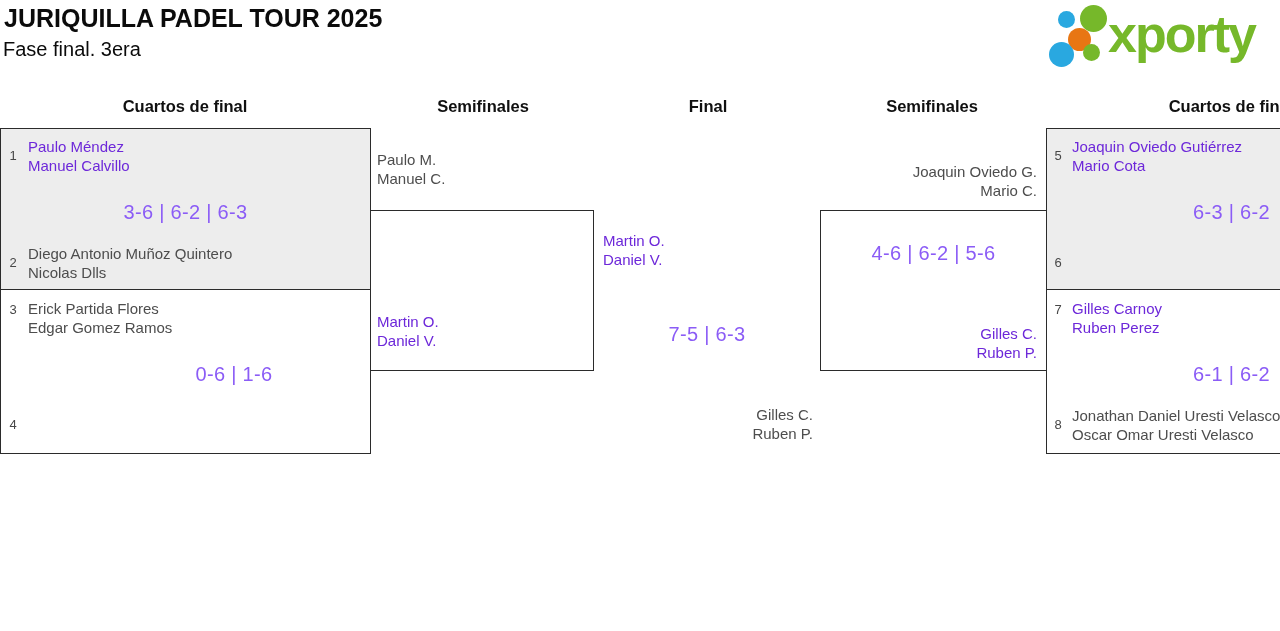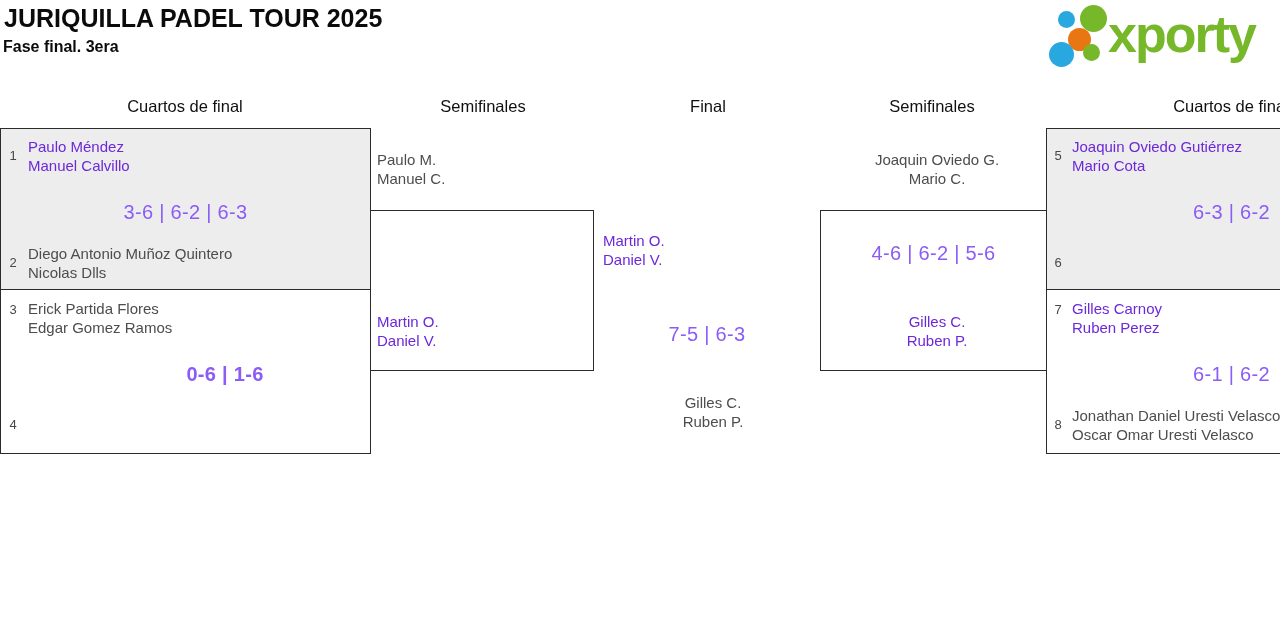--- a/index.html
+++ b/index.html
@@ -5,39 +5,39 @@
   html,body{margin:0;padding:0;background:#fff;}
   .canvas{
     position:relative;width:1280px;height:631px;overflow:hidden;background:#fff;
     font-family:"Liberation Sans","DejaVu Sans",sans-serif;
   }
   .abs{position:absolute;text-align:center;}
   .title{
     left:4px;top:4px;font-size:25px;font-weight:700;color:#0b0b0b;white-space:nowrap;
   }
   .subtitle{
-    left:3px;top:38px;font-size:16px;font-weight:700;color:#0b0b0b;white-space:nowrap;
+    left:3px;top:38px;font-size:20px;font-weight:400;color:#0b0b0b;white-space:nowrap;
   }
   .round-header{
-    top:97px;height:20px;font-size:16.5px;font-weight:400;color:#101010;
+    top:97px;height:20px;font-size:16.5px;font-weight:700;color:#101010;
     text-align:center;white-space:nowrap;
   }
   .box{
     position:absolute;border:1px solid #2b2b2b;box-sizing:border-box;background:#fff;
   }
   .box.hl{background:#ededed;}
   .seed{
     position:absolute;width:16px;text-align:center;font-size:13px;color:#474747;
   }
   .team{position:absolute;}
   .player{
     height:19px;line-height:19px;font-size:15px;color:#4d4d4d;white-space:nowrap;
   }
   .winner .player{font-weight:400;color:#6d28d9;}
-  .right-al{text-align:center;}
+  .right-al{text-align:right;margin-top:12px;}
   .score{
     position:absolute;text-align:center;font-size:20px;color:#8b5cf6;
     letter-spacing:.3px;white-space:nowrap;
   }
   
   .logo{position:absolute;left:1046px;top:2px;width:234px;height:70px;}
   .dot{position:absolute;border-radius:50%;}
   .dot-blue-sm{left:12px;top:9px;width:17px;height:17px;background:#29a8e0;}
   .dot-green-lg{left:34px;top:3px;width:27px;height:27px;background:#76b82a;}
   .dot-orange{left:22px;top:26px;width:23px;height:23px;background:#e87613;}
@@ -83,21 +83,21 @@
     <div class="player">Diego Antonio Muñoz Quintero</div>
     <div class="player">Nicolas Dlls</div>
   </div>
 
   <div class="box" style="left:0px;top:289px;width:371px;height:165px;"></div>
   <div class="seed" style="left:5px;top:302px;">3</div>
   <div class="team" style="left:28px;top:299px;">
     <div class="player">Erick Partida Flores</div>
     <div class="player">Edgar Gomez Ramos</div>
   </div>
-  <div class="score" style="left:8px;top:363px;width:434px;font-weight:bold;">0-6 | 1-6</div>
+  <div class="score" style="left:17px;top:363px;width:434px;">0-6 | 1-6</div>
   <div class="seed" style="left:5px;top:417px;">4</div>
 
   <div class="box" style="left:370px;top:210px;width:224px;height:161px;"></div>
   <div class="team" style="left:377px;top:150px;">
     <div class="player">Paulo M.</div>
     <div class="player">Manuel C.</div>
   </div>
   <div class="team winner" style="left:377px;top:312px;">
     <div class="player">Martin O.</div>
     <div class="player">Daniel V.</div>

